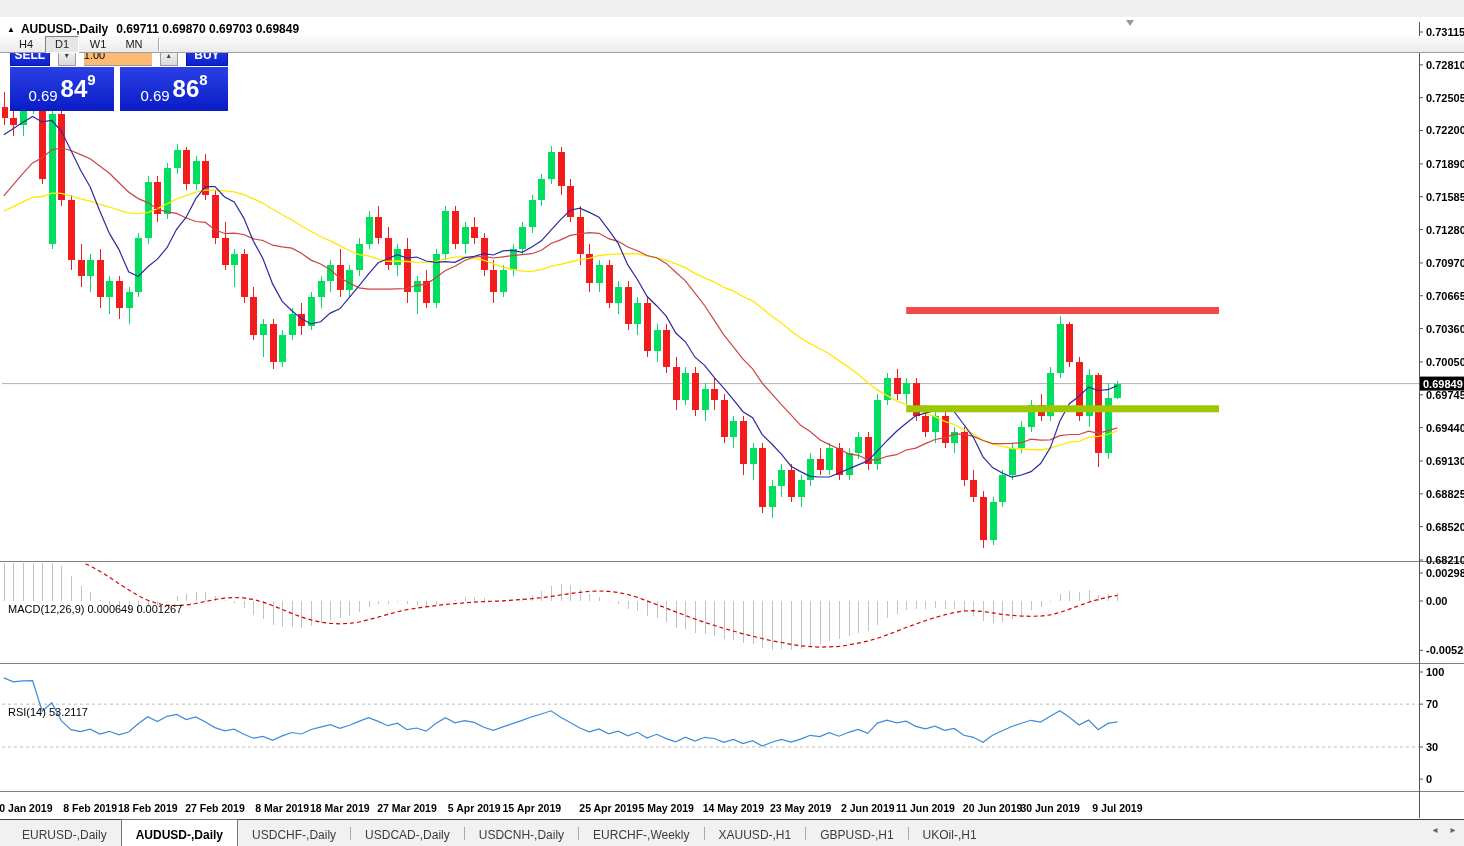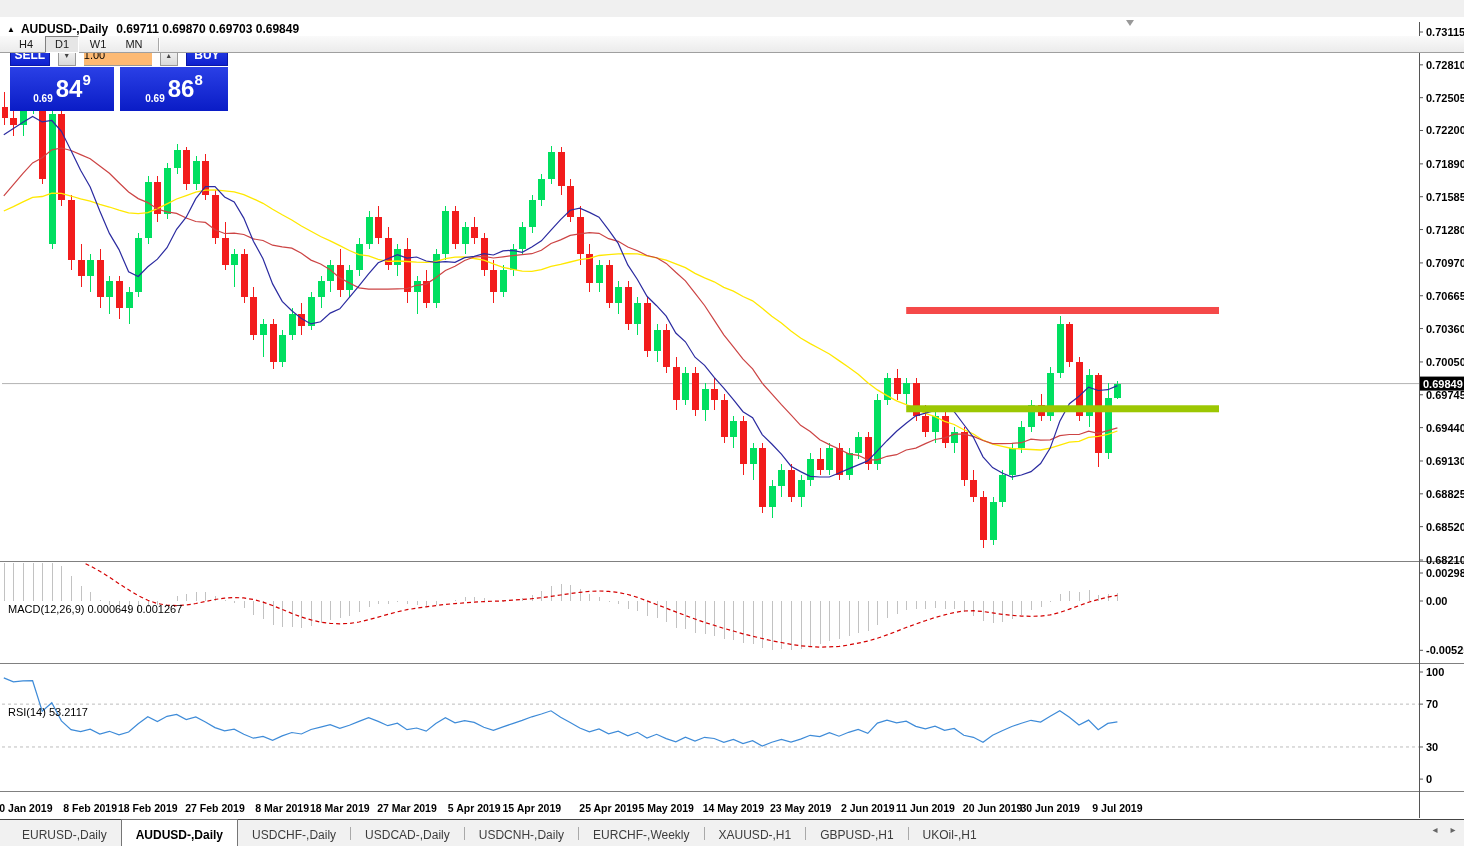--- a/index.html
+++ b/index.html
@@ -58,21 +58,21 @@
     font-family:"Liberation Sans",sans-serif;outline:none;
   }
   .tp-row2{display:flex;margin-top:1px;}
   .price-box{
     height:44px;box-sizing:border-box;color:#fff;cursor:pointer;
     background:linear-gradient(#2a40e6,#0a1cc6);
     display:flex;align-items:center;justify-content:center;
   }
   .price-box.sell{width:104px;margin-right:6px;}
   .price-box.buy{width:108px;}
-  .pb-prefix{font-size:10px;font-weight:700;align-self:flex-end;margin:0 3px 7px 0;}
+  .pb-prefix{font-size:15px;font-weight:400;align-self:flex-end;margin:0 3px 7px 0;}
   .pb-big{font-size:24px;font-weight:700;line-height:40px;}
   .pb-pip{font-size:15px;font-weight:700;align-self:flex-start;margin-top:4px;}
   
   .axis-strip{position:absolute;z-index:5;background:transparent;}
   
   .tabbar{
     position:absolute;left:0;top:819px;width:1464px;height:27px;box-sizing:border-box;
     border-top:1px solid #444;background:#f1f1f1;
     display:flex;align-items:stretch;padding-left:8px;z-index:30;
   }

